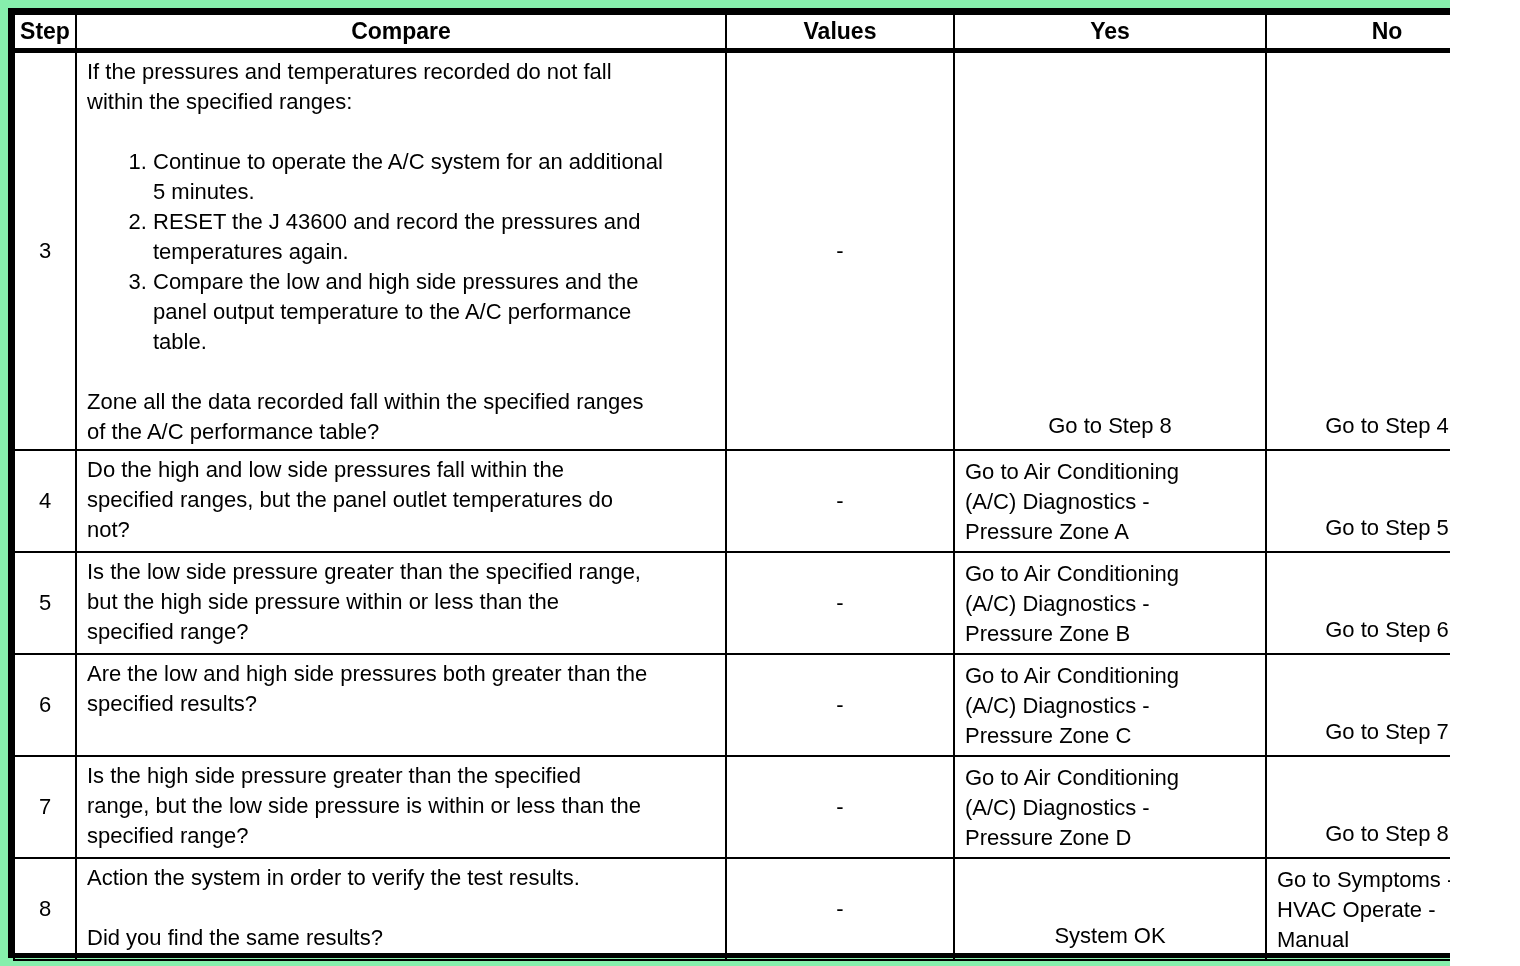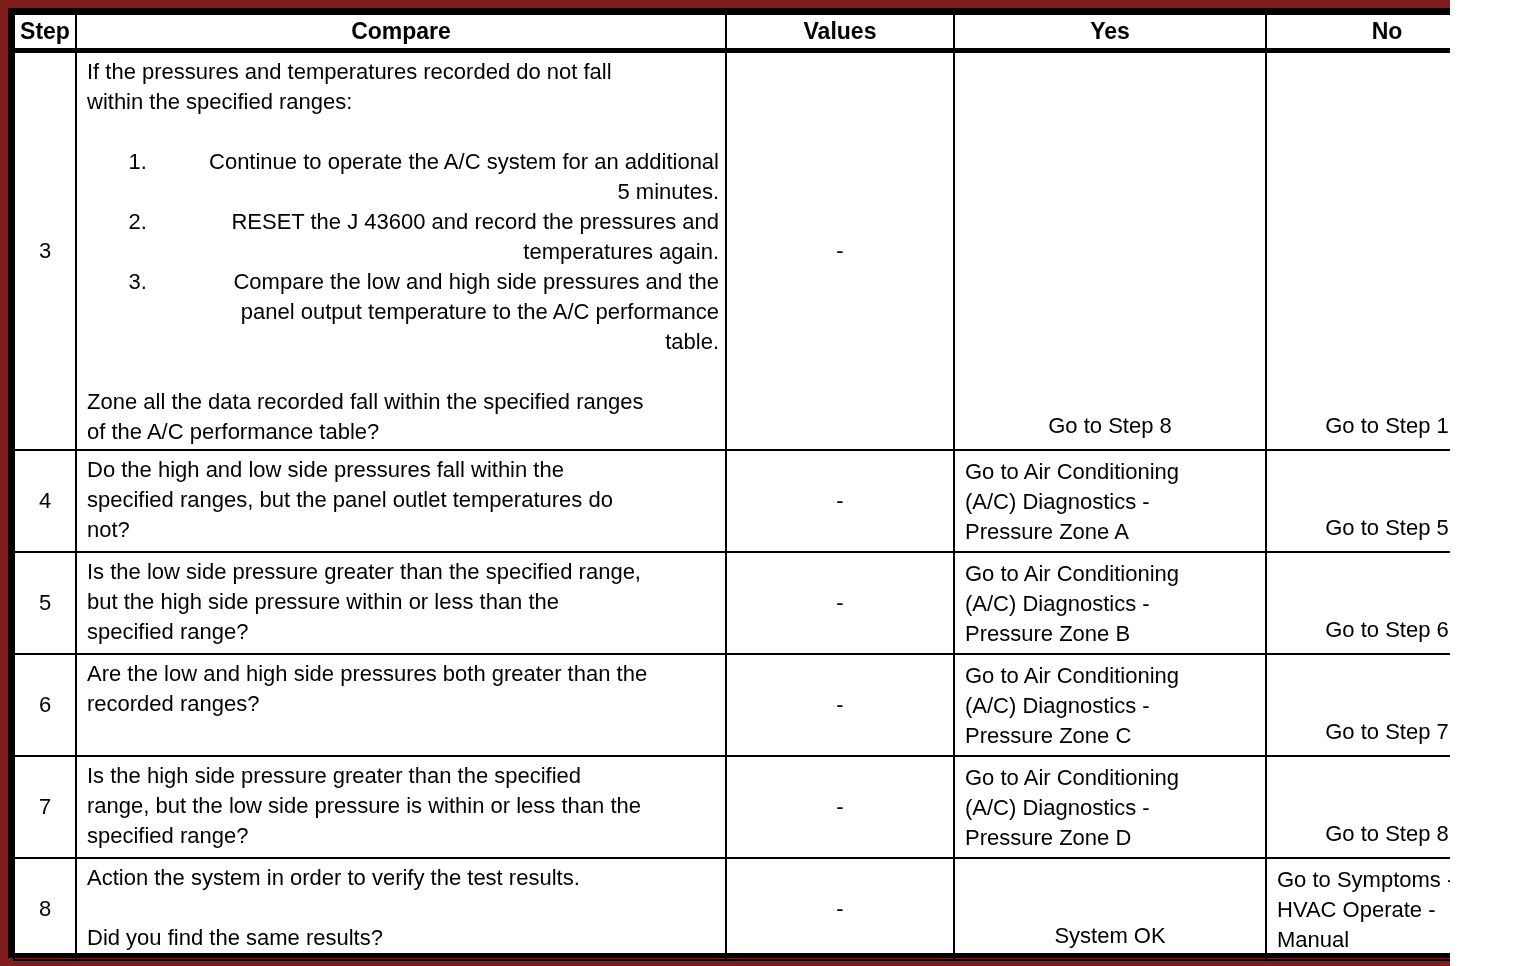--- a/index.html
+++ b/index.html
@@ -8,21 +8,21 @@
     background: #ffffff;
     width: 1520px;
     height: 966px;
     font-family: "Liberation Sans", sans-serif;
     color: #000000;
   }
   .page {
     position: relative;
     width: 1450px;
     height: 966px;
-    background: #7f1d1d;
+    background: #86efac;
     overflow: hidden;
   }
   .table-frame {
     position: absolute;
     left: 8px;
     top: 8px;
     width: 1494px;
     height: 940px;
     border: 5px solid #000000;
     background: #ffffff;
@@ -69,21 +69,20 @@
     text-align: left;
     padding: 4px 6px 2px 10px;
   }
   .action-cell p {
     margin: 0;
     white-space: pre-line;
   }
   .action-list {
     margin: 30px 0 30px 0;
     padding-left: 66px;
-    text-align: right;
   }
   .action-list li {
     white-space: pre-line;
   }
   .cell-bottom-center {
     vertical-align: bottom;
     text-align: center;
     padding: 4px 6px 8px 6px;
     white-space: pre-line;
     margin-left: 42px;
@@ -131,21 +130,21 @@
 temperatures again.</li>
               <li>Compare the low and high side pressures and the
 panel output temperature to the A/C performance
 table.</li>
             </ol>
             <p>Zone all the data recorded fall within the specified ranges
 of the A/C performance table?</p>
           </td>
           <td class="values-cell">-</td>
           <td class="cell-bottom-center">Go to Step 8</td>
-          <td class="cell-bottom-center">Go to Step 1</td>
+          <td class="cell-bottom-center">Go to Step 4</td>
         </tr>
 
         <tr class="row-normal">
           <td class="step-cell">4</td>
           <td class="action-cell">
             <p>Do the high and low side pressures fall within the
 specified ranges, but the panel outlet temperatures do
 not?</p>
           </td>
           <td class="values-cell">-</td>
@@ -166,21 +165,21 @@
           <td class="cell-top-left">Go to Air Conditioning
 (A/C) Diagnostics -
 Pressure Zone B</td>
           <td class="cell-bottom-center">Go to Step 6</td>
         </tr>
 
         <tr class="row-normal">
           <td class="step-cell">6</td>
           <td class="action-cell">
             <p>Are the low and high side pressures both greater than the
-recorded ranges?</p>
+specified results?</p>
           </td>
           <td class="values-cell">-</td>
           <td class="cell-top-left">Go to Air Conditioning
 (A/C) Diagnostics -
 Pressure Zone C</td>
           <td class="cell-bottom-center">Go to Step 7</td>
         </tr>
 
         <tr class="row-normal">
           <td class="step-cell">7</td>

